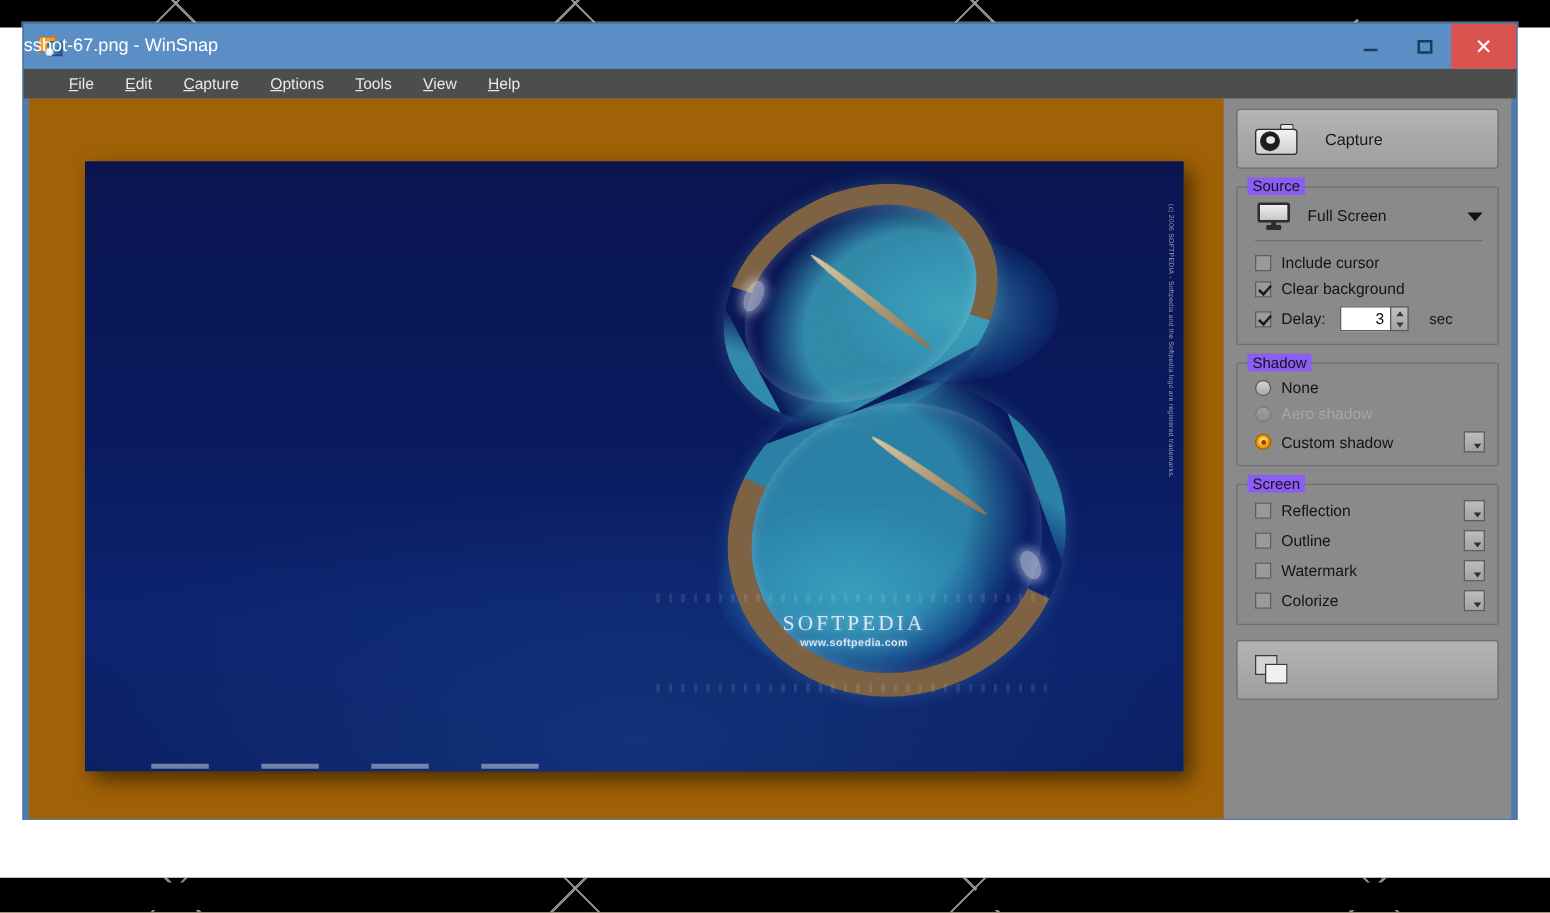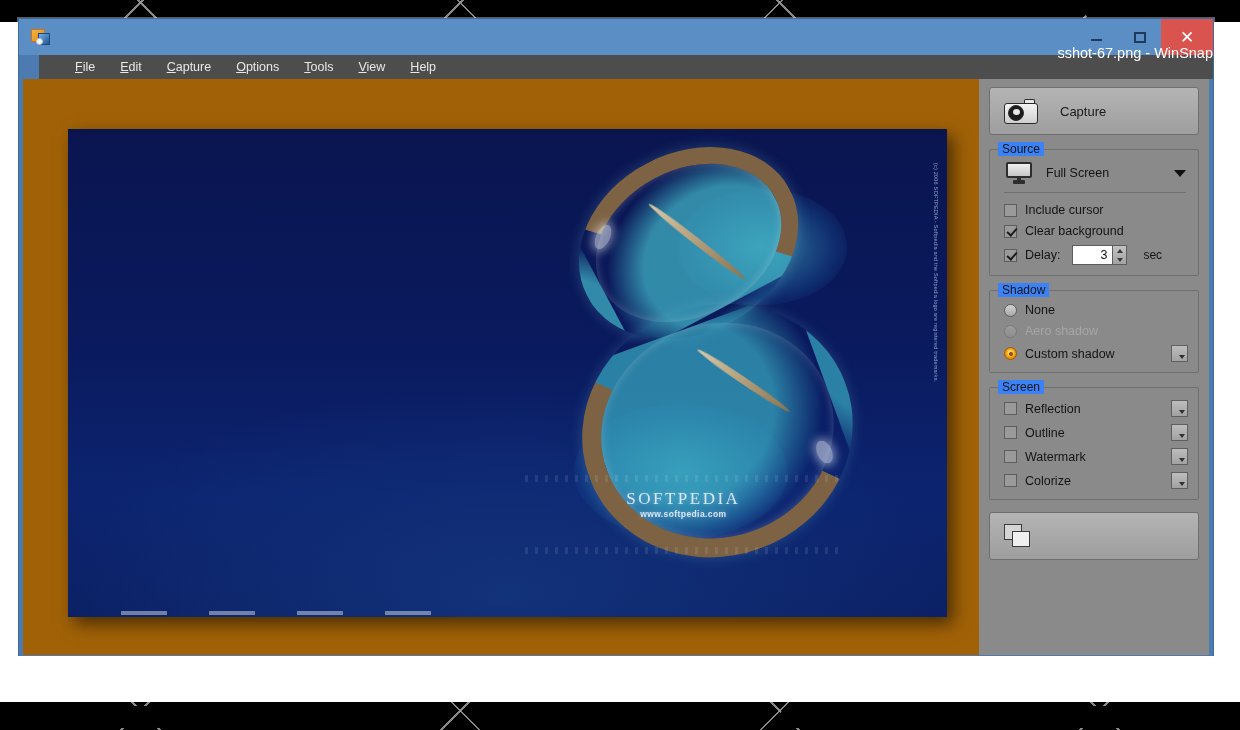--- a/index.html
+++ b/index.html
@@ -77,22 +77,22 @@
     width: 12px; height: 12px;
     background: linear-gradient(135deg, #6fb0e8, #20558f);
     border: 1px solid #1c4a7d;
   }
   #app-icon .dot {
     position: absolute; left: 5px; top: 10px;
     width: 7px; height: 7px; border-radius: 50%;
     background: #f2f6fa; border: 1px solid #b9c8d6;
   }
   #title-text {
-    position: absolute; left: 0; right: 0; top: 16px;
-    line-height: 36px; text-align: right;
+    position: absolute; left: 0; right: 0; top: 0;
+    line-height: 36px; text-align: left;
     font-size: 14.5px; color: #ffffff;
     pointer-events: none;
   }
 
   #win-controls {
     margin-left: auto;
     display: flex; align-items: stretch;
     height: 36px;
   }
   .wbtn {
@@ -104,21 +104,20 @@
   .wbtn .min-glyph { display:block; width: 11px; height: 2px; background: #1d3c5c; margin-top: 6px; }
   .wbtn .max-glyph { display:block; width: 12px; height: 11px; border: 2px solid #1d3c5c; }
 
   
   #menubar {
     height: 24px;
     background: #4d4d4d;
     display: flex; align-items: center;
     padding-left: 34px;
     gap: 21px;
-    margin-left: 20px;
   }
   .menu-item {
     font-size: 12.5px; color: #e8e8e8;
     padding: 2px 2px;
   }
   .menu-item u { text-decoration: underline; }
 
   
   #body {
     display: flex;
@@ -268,21 +267,21 @@
   
   .group {
     margin-top: 14px;
     border: 1px solid #6f6f6f;
     border-radius: 2px;
     padding: 10px 10px 10px 12px;
     position: relative;
   }
   .group > .legend {
     position: absolute; top: -8px; left: 8px;
-    background: #3b82f6;
+    background: #8b5cf6;
     padding: 0 4px;
     font-size: 12px; color: #141414;
   }
 
   .source-row { display: flex; align-items: center; gap: 14px; padding: 2px 2px 8px 4px; }
   .monitor { position: relative; width: 26px; height: 22px; }
   .monitor .scr {
     position: absolute; top: 0; left: 0; width: 26px; height: 16px;
     background: linear-gradient(180deg, #f0f0f0, #c6c6c6);
     border: 2px solid #2d2d2d; border-radius: 2px;

